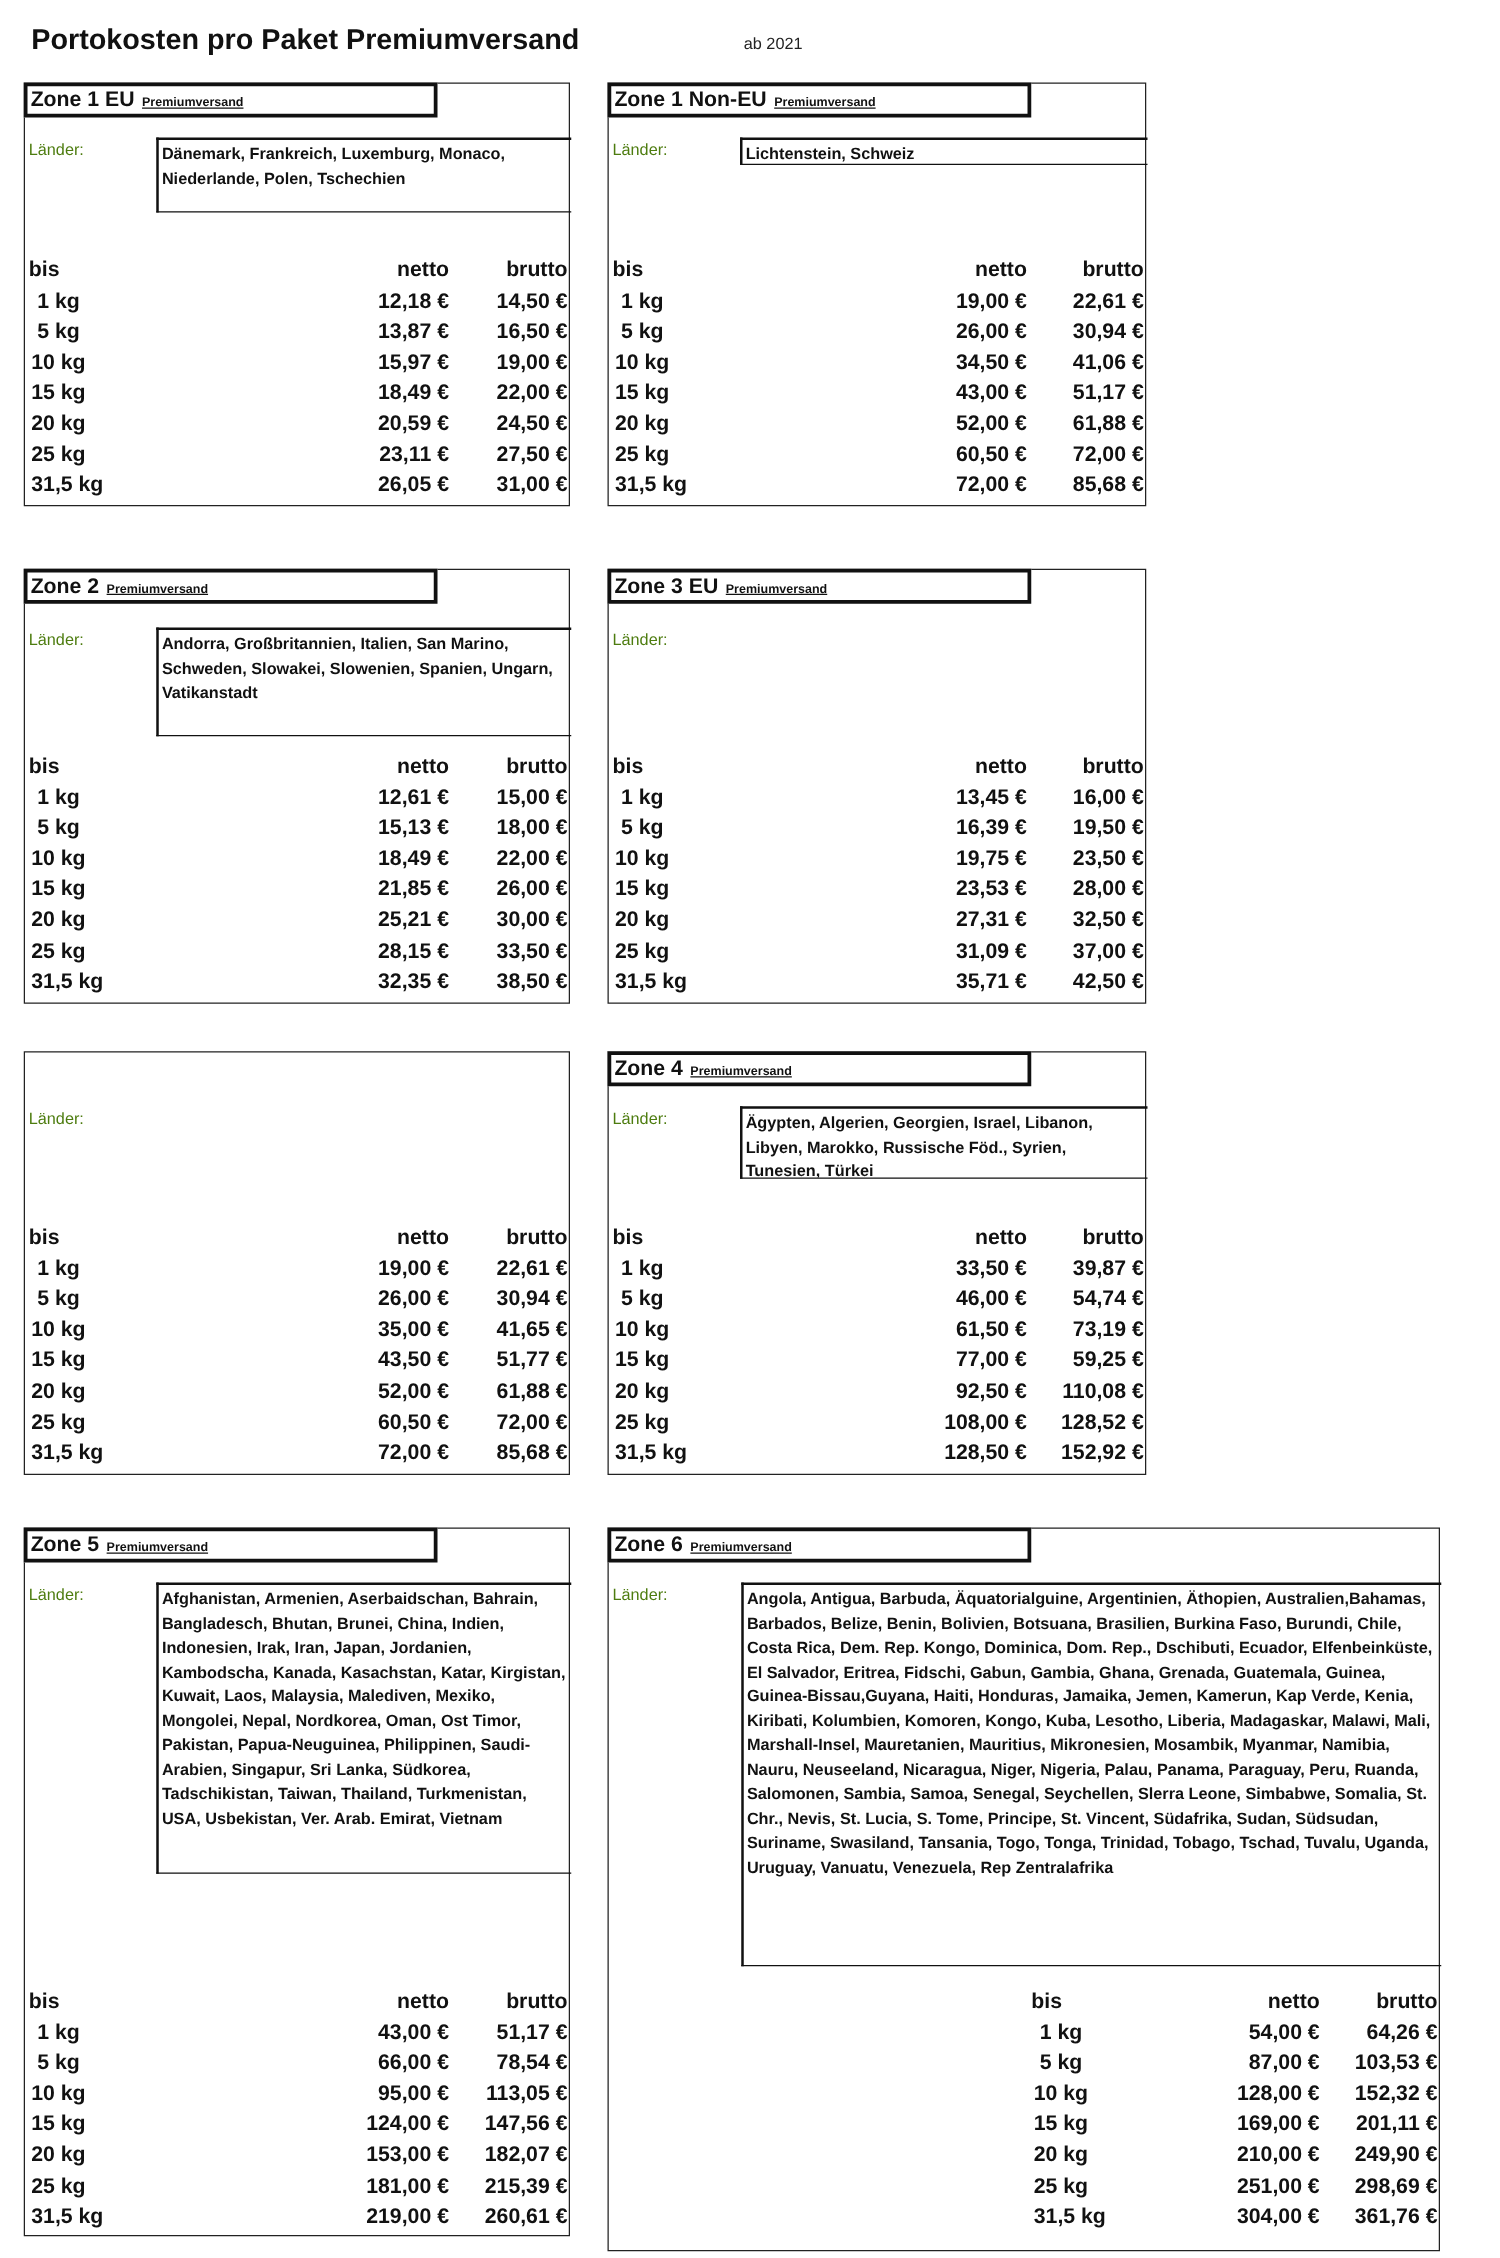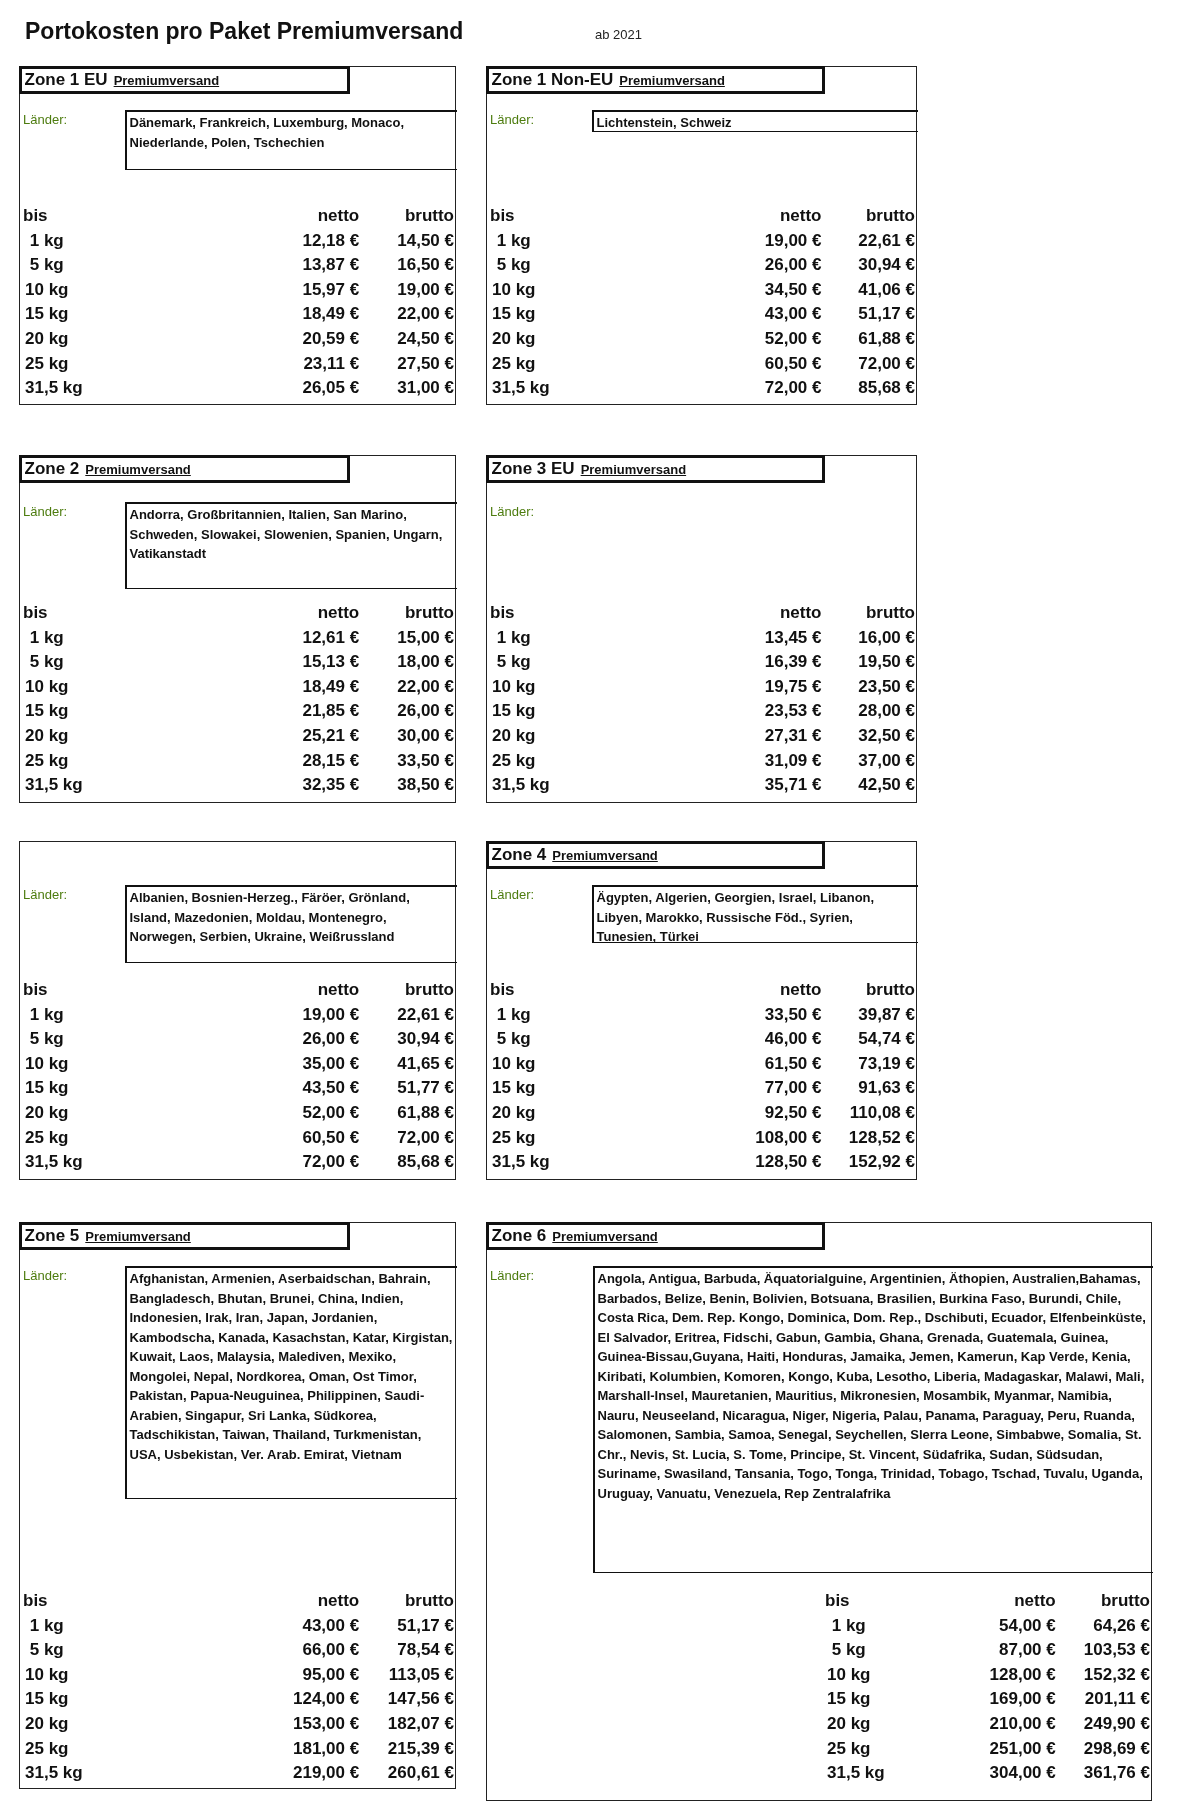--- a/index.html
+++ b/index.html
@@ -2,21 +2,21 @@
 <html><head>
 <meta charset="utf-8">
 <style>
   html, body { margin: 0; padding: 0; background: #ffffff; }
   body { width: 1200px; height: 1806px; position: relative; font-family: "Liberation Sans", sans-serif; color: #111; overflow: hidden; }
   .title { position: absolute; left: 25px; top: 18px; font-size: 23px; font-weight: bold; }
   .since { position: absolute; left: 595px; top: 27px; font-size: 13px; color: #222; }
   .zone { position: absolute; border: 1.5px solid #222; box-sizing: border-box; }
   .zone-header { position: absolute; left: -1.5px; top: -1.5px; height: 28px; border: 3px solid #111; box-sizing: border-box; background: #fff; white-space: nowrap; padding-left: 3px; }
   .zone-name { font-size: 17px; font-weight: bold; line-height: 22px; }
-  .zone-sub { font-size: 13px; font-weight: bold; text-decoration: underline; margin-left: 6px; }
+  .zone-sub { font-size: 10px; font-weight: bold; text-decoration: underline; margin-left: 6px; }
   .laender-label { position: absolute; left: 3px; font-size: 13px; color: #4d7c0f; }
   .countries { position: absolute; right: -1.5px; border: 1.5px solid #111; border-right: none; border-top-width: 2px; border-left-width: 2px; box-sizing: border-box; font-size: 13px; font-weight: bold; line-height: 19.5px; padding: 1px 3px; overflow: hidden; }
   .rates { position: absolute; border-collapse: collapse; font-weight: bold; }
   .rates td, .rates th { padding: 0; height: 24.6px; font-size: 17px; line-height: 24.6px; white-space: nowrap; }
   .rates th { font-weight: bold; }
   .rates .w { text-align: left; }
   .rates .n, .rates .b { text-align: right; }
 </style>
 </head>
 <body>
@@ -243,21 +243,20 @@
           <tr>
       <td class="w" style="white-space: pre; padding-left: 2px;">31,5 kg</td>
       <td class="n">35,71 €</td>
       <td class="b">42,50 €</td>
     </tr>
     </tbody>
       </table>
     </div>
     <div class="zone" style="left: 19px; top: 841px; width: 437px; height: 339px;">
     <div class="laender-label" style="top:45px">Länder:</div>
-    <div class="countries" style="top:43px;width:332px;height:78px">Albanien, Bosnien-Herzeg., Färöer, Grönland, Island, Mazedonien, Moldau, Montenegro, Norwegen, Serbien, Ukraine, Weißrussland</div>
     <table class="rates" style="top:136px;left:3px;width:431px">
       <colgroup>
           <col style="width:55%">
           <col style="width:23%">
           <col style="width:22%">
         </colgroup>
       <tbody>
           <tr>
         <th class="w">bis</th>
         <th class="n">netto</th>
@@ -330,21 +329,21 @@
       <td class="b">54,74 €</td>
     </tr>
           <tr>
       <td class="w" style="white-space: pre; padding-left: 2px;">10 kg</td>
       <td class="n">61,50 €</td>
       <td class="b">73,19 €</td>
     </tr>
           <tr>
       <td class="w" style="white-space: pre; padding-left: 2px;">15 kg</td>
       <td class="n">77,00 €</td>
-      <td class="b">91,63 €</td>
+      <td class="b">59,25 €</td>
     </tr>
           <tr>
       <td class="w" style="white-space: pre; padding-left: 2px;">20 kg</td>
       <td class="n">92,50 €</td>
       <td class="b">110,08 €</td>
     </tr>
           <tr>
       <td class="w" style="white-space: pre; padding-left: 2px;">25 kg</td>
       <td class="n">108,00 €</td>
       <td class="b">128,52 €</td>

